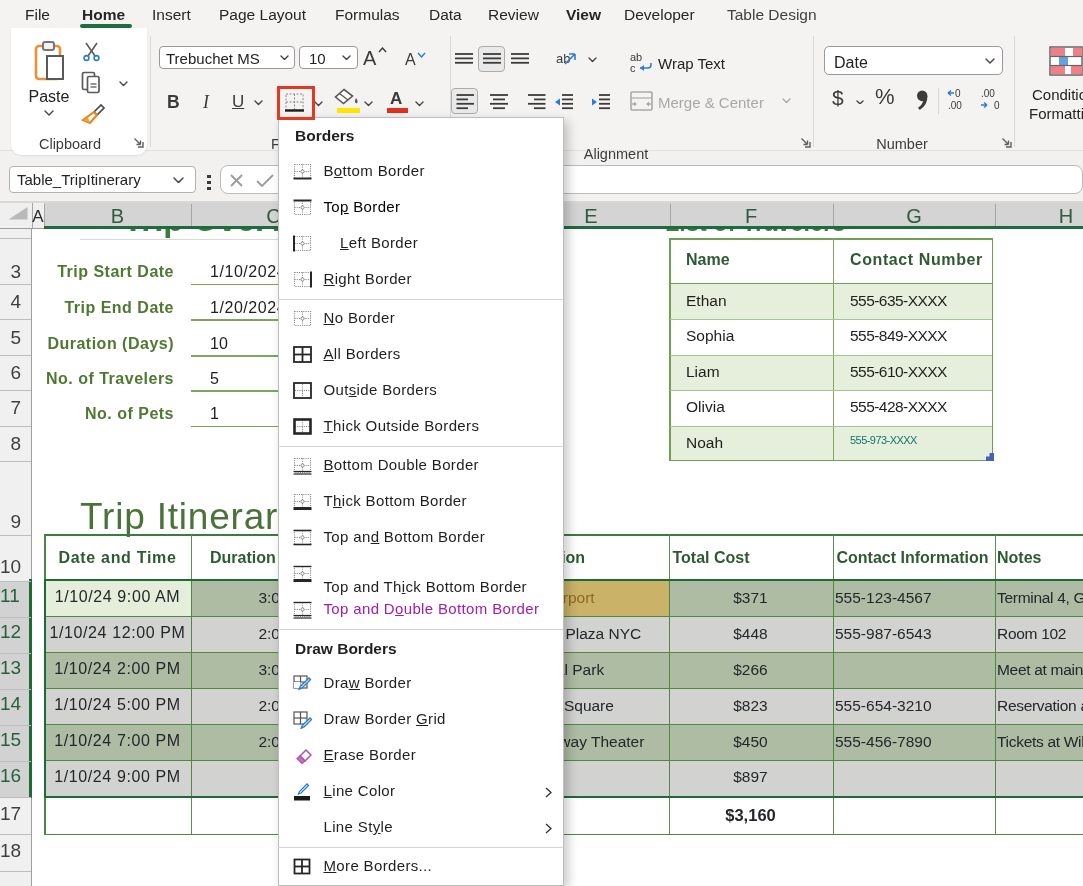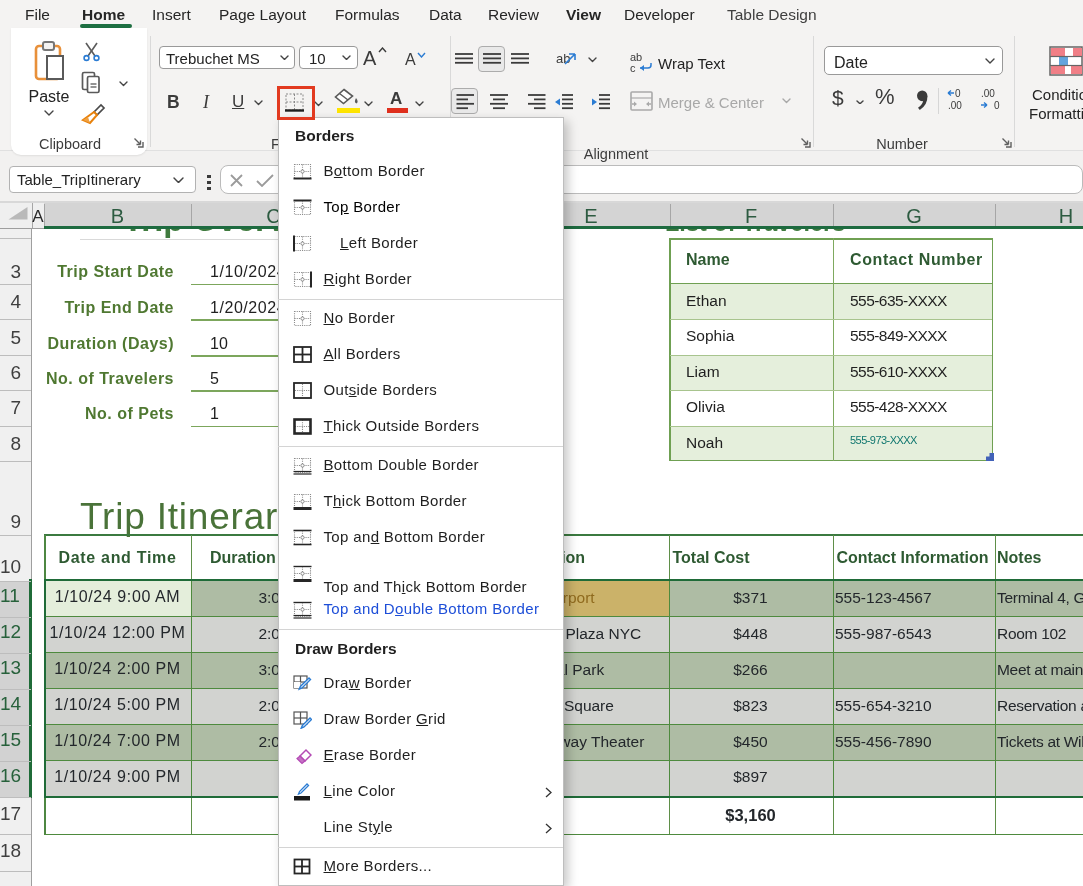--- a/index.html
+++ b/index.html
@@ -521,21 +521,21 @@
 <div style="position:absolute;left:323.5px;top:568px;font-size:15px;color:#1f1f1f;font-weight:normal;white-space:nowrap;z-index:41;letter-spacing:0.35px;margin-top:10px;">Top and Th<span style="text-decoration:underline">i</span>ck Bottom Border</div>
 <svg style="position:absolute;left:292.5px;top:601px;z-index:41;" width="19" height="18" viewBox="0 0 19 18">
     <rect x="1.5" y="1.5" width="16" height="14" stroke="#8a8a8a" stroke-width="1.1" stroke-dasharray="1.1,1.1" fill="none"></rect>
     <line x1="9.5" y1="1.5" x2="9.5" y2="15.5" stroke="#8a8a8a" stroke-width="1.1" stroke-dasharray="1.1,1.1" fill="none"></line>
     <line x1="1.5" y1="8.5" x2="17.5" y2="8.5" stroke="#8a8a8a" stroke-width="1.1" stroke-dasharray="1.1,1.1" fill="none"></line>
     <circle cx="9.5" cy="8.5" r="1.6" fill="#fff" stroke="#8a8a8a" stroke-width="1"></circle>
     <line x1="0.5" y1="1.5" x2="18.5" y2="1.5" stroke="#262626" fill="none" stroke-width="1.4"></line>
     <line x1="0.5" y1="14.5" x2="18.5" y2="14.5" stroke="#262626" fill="none" stroke-width="1.2"></line>
     <line x1="0.5" y1="17" x2="18.5" y2="17" stroke="#262626" fill="none" stroke-width="1.2"></line>
   </svg>
-<div style="position:absolute;left:323.5px;top:600px;font-size:15px;color:#1d4ed8;font-weight:normal;white-space:nowrap;z-index:41;letter-spacing:0.35px;">Top and D<span style="text-decoration:underline">o</span>uble Bottom Border</div>
+<div style="position:absolute;left:323.5px;top:600px;font-size:15px;color:#a21caf;font-weight:normal;white-space:nowrap;z-index:41;letter-spacing:0.35px;">Top and D<span style="text-decoration:underline">o</span>uble Bottom Border</div>
 <div style="position:absolute;left:278px;top:629px;width:285px;height:1px;background:#d4d4d4;z-index:41;"></div>
 <div style="position:absolute;left:295px;top:640px;font-size:15.5px;font-weight:bold;color:#1f1f1f;z-index:41;">Draw Borders</div>
 <svg style="position:absolute;left:292.5px;top:675px;z-index:41;" width="19" height="18" viewBox="0 0 19 18">
     <rect x="1" y="1" width="13" height="12" stroke="#555" stroke-width="1.2" fill="none"></rect>
     <line x1="7.5" y1="1" x2="7.5" y2="13" stroke="#555" stroke-width="1.2" fill="none"></line>
     <line x1="1" y1="7" x2="14" y2="7" stroke="#555" stroke-width="1.2" fill="none"></line>
     <rect x="1" y="7" width="6.5" height="6" fill="#fff"></rect>
     <path d="M17.5 4.5 L9 13 l-2.8 1.2 l1.2 -2.8 L16 2.9 Z" fill="#fff" stroke="#2b7cd3" stroke-width="1.4"></path>
   </svg>
 <div style="position:absolute;left:323.5px;top:674px;font-size:15px;color:#1f1f1f;font-weight:normal;white-space:nowrap;z-index:41;letter-spacing:0.35px;">Dra<span style="text-decoration:underline">w</span> Border</div>

